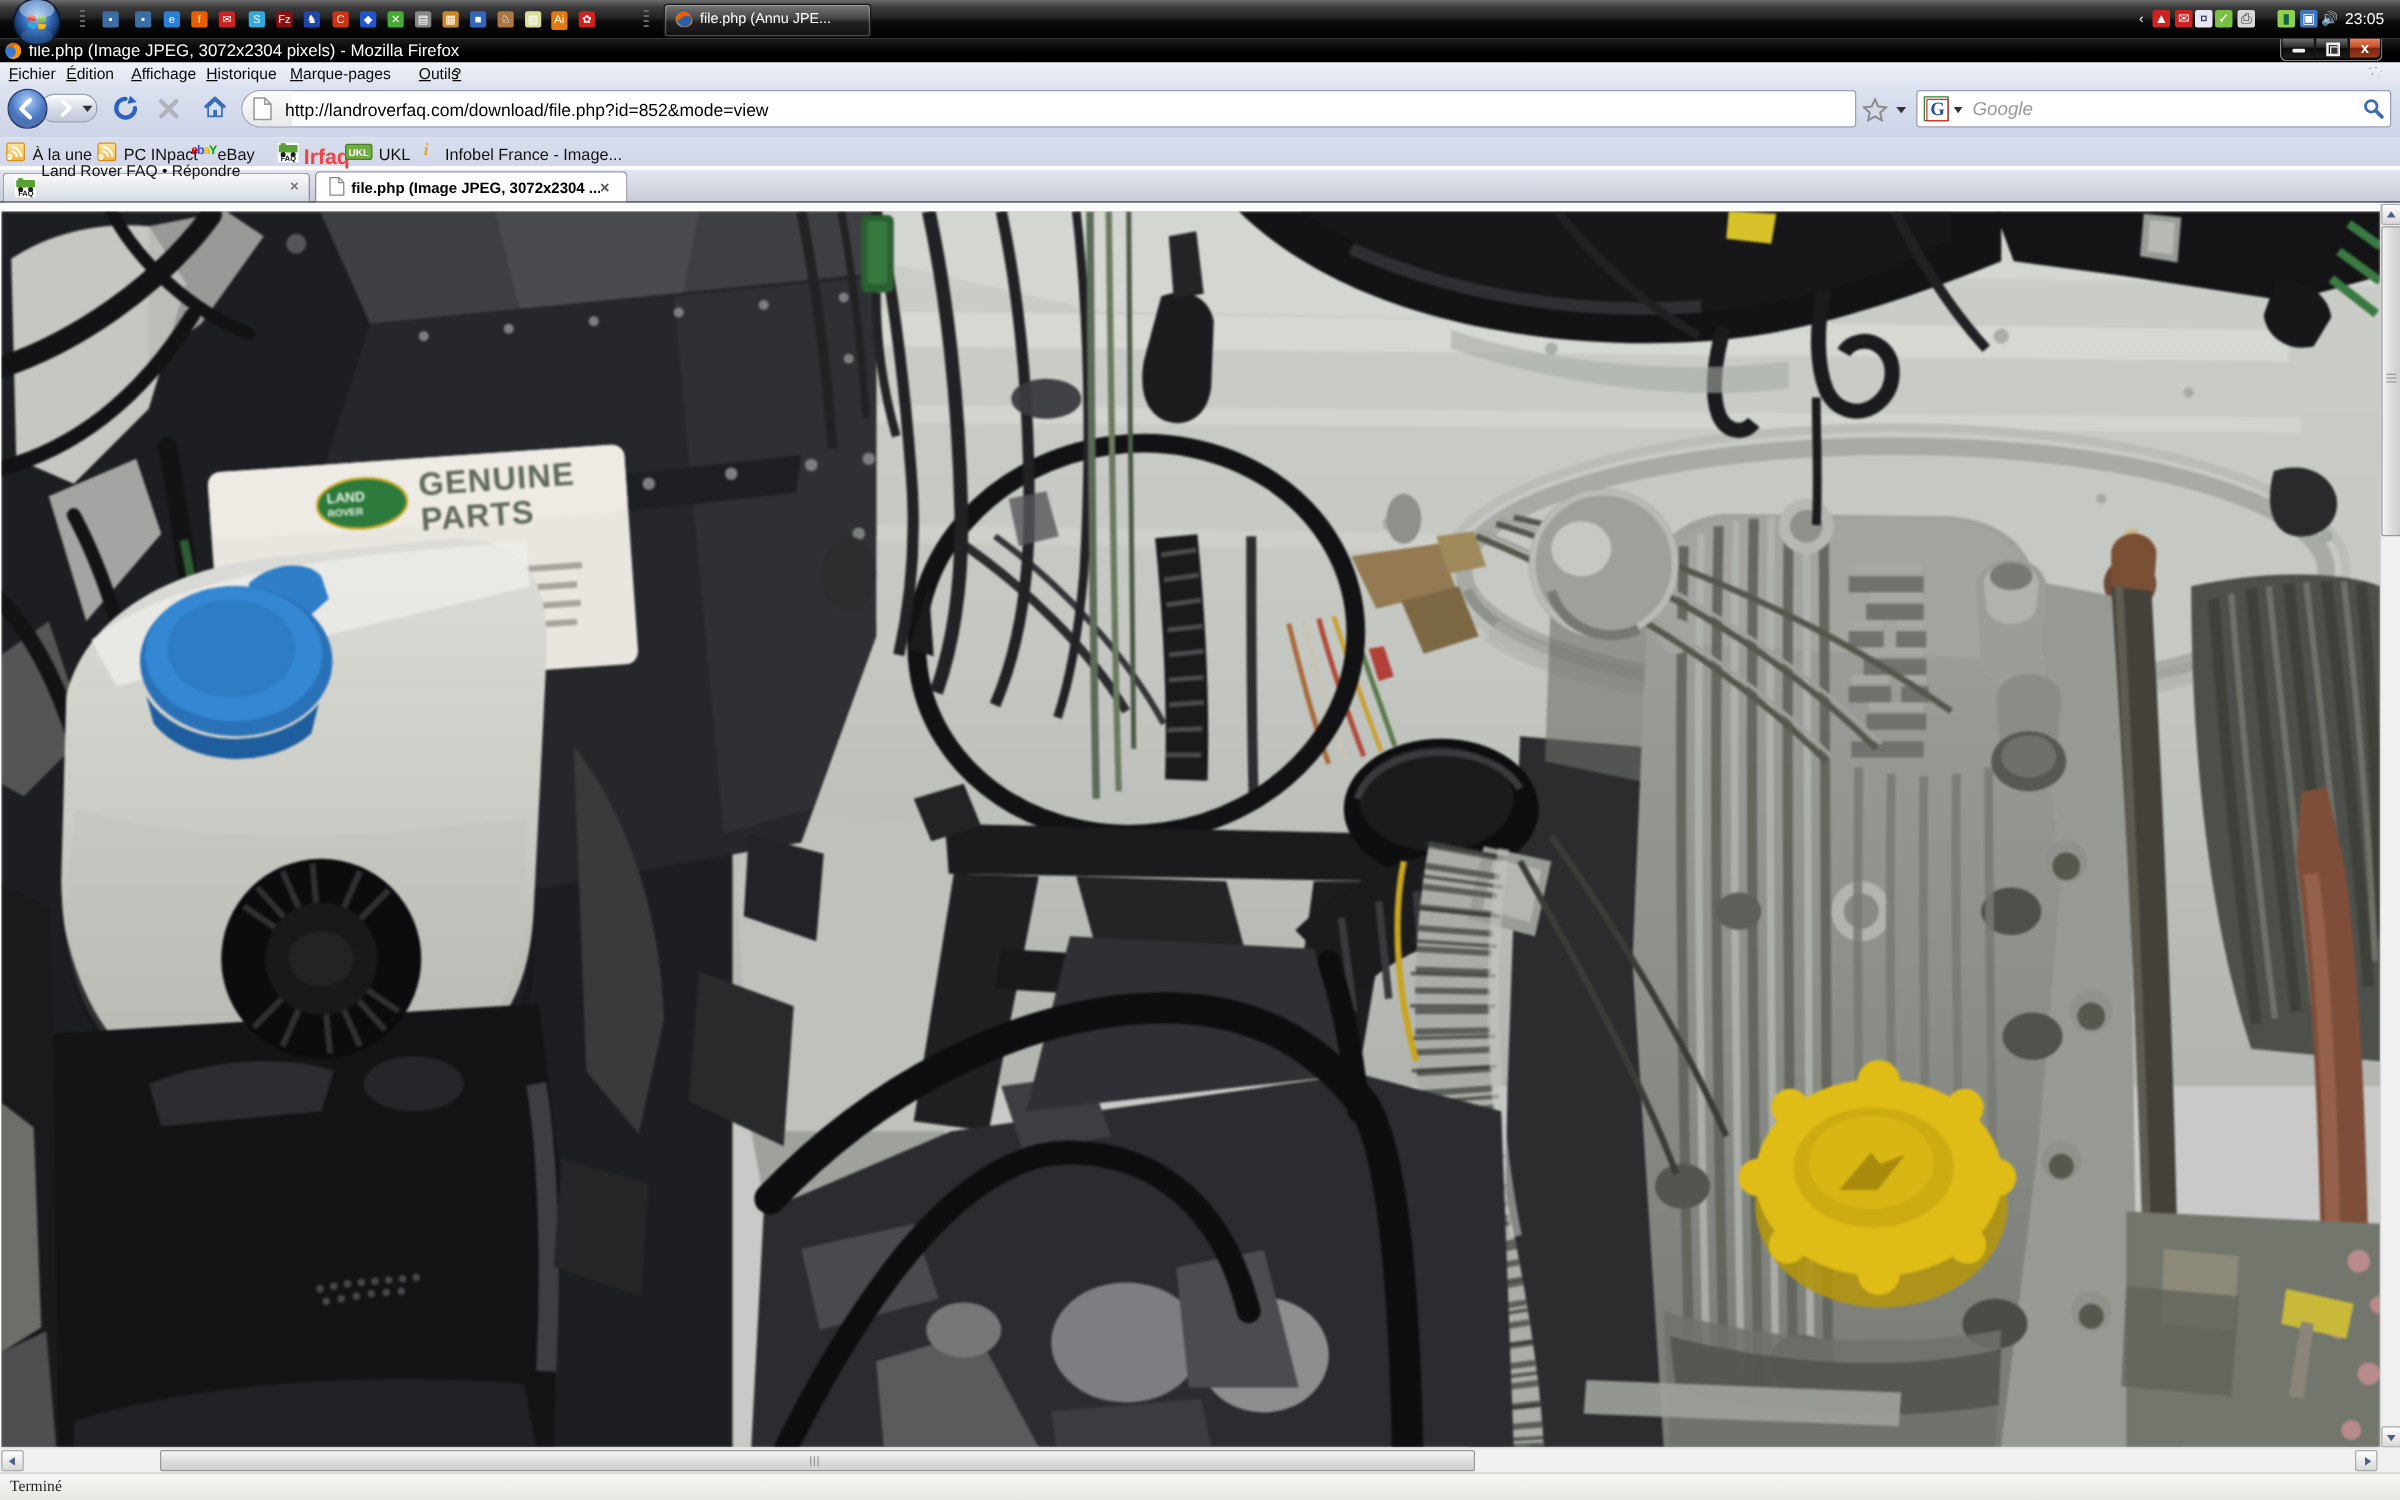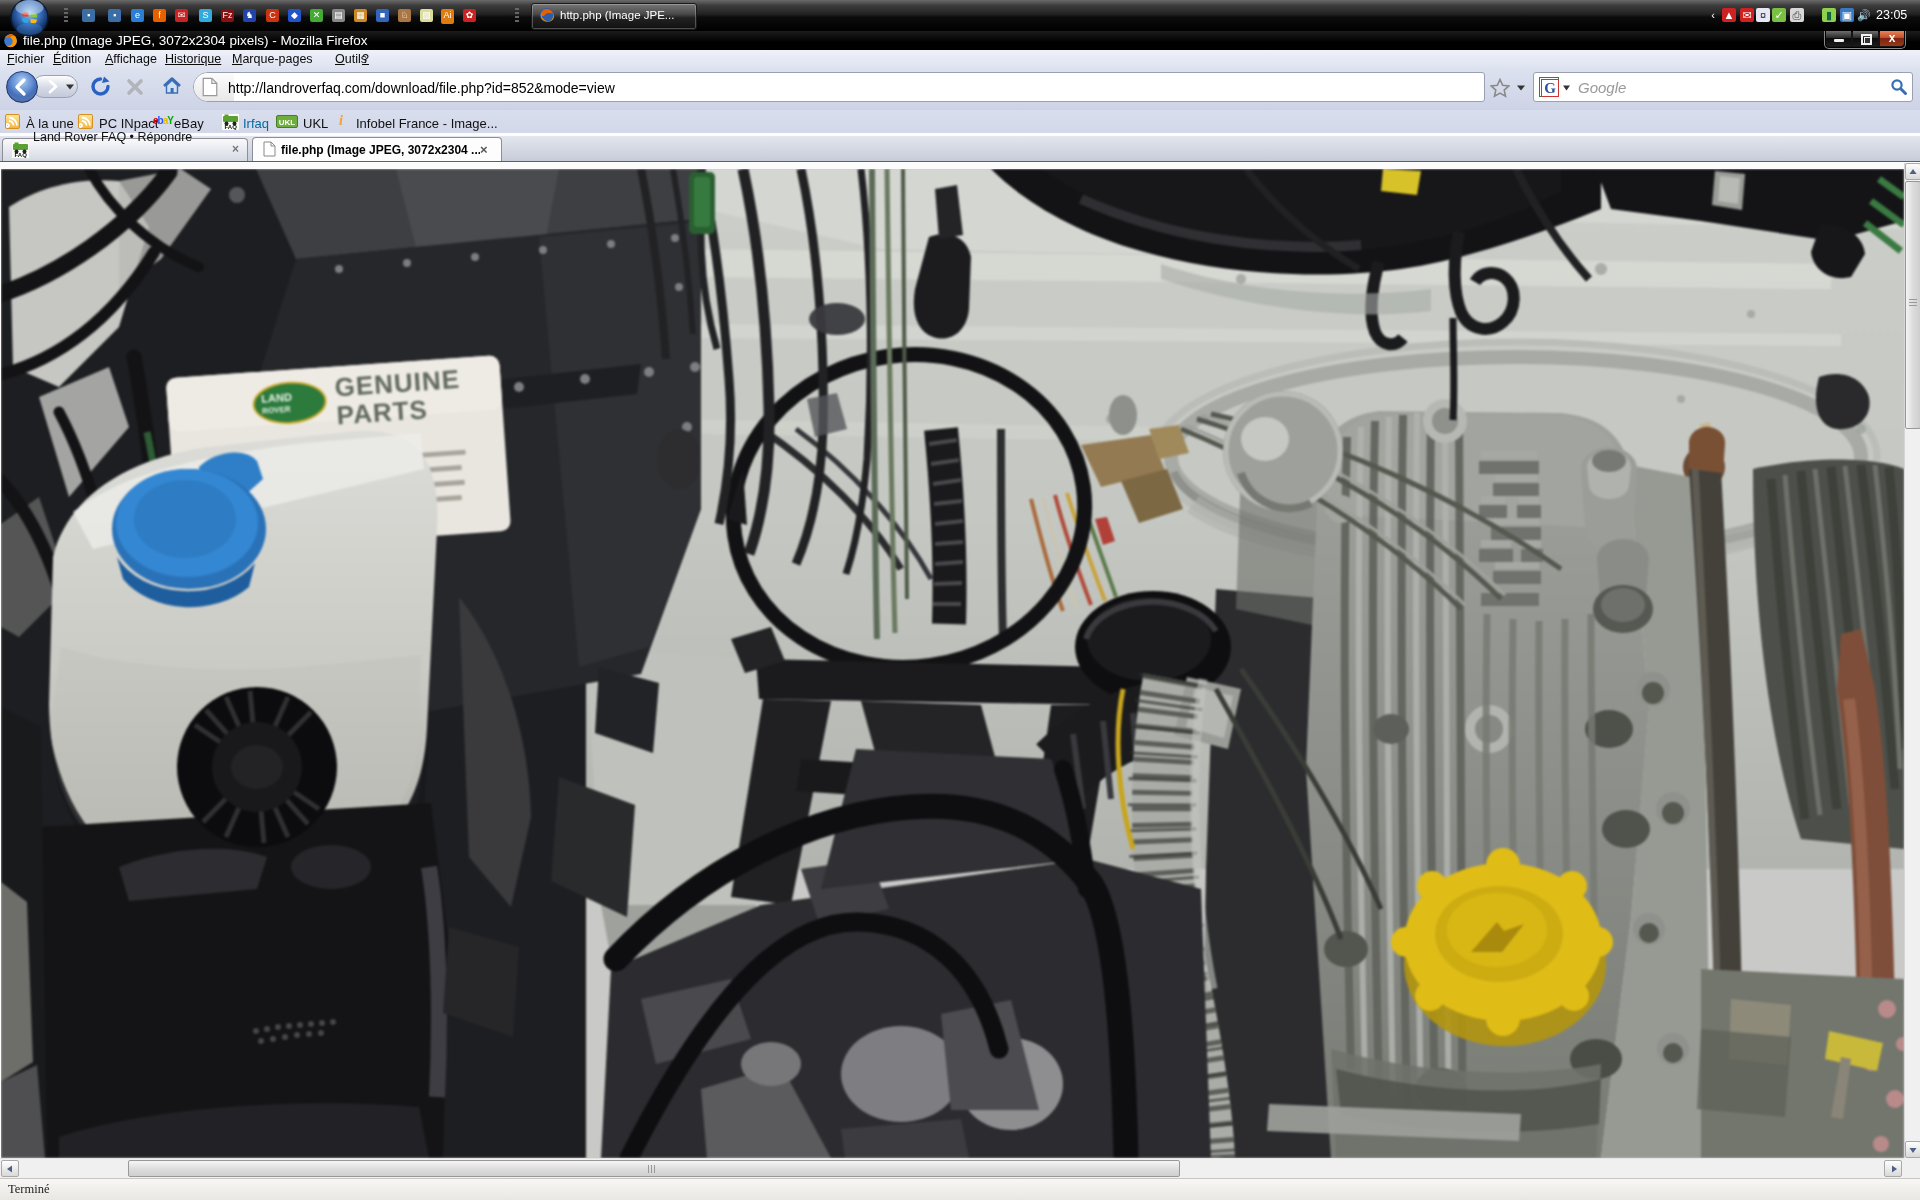--- a/index.html
+++ b/index.html
@@ -51,21 +51,21 @@
     <div class="abs" style="left:515px;top:8px;width:4px;height:16px;background:repeating-linear-gradient(#666 0 2px,transparent 2px 4px);"></div>
   </div>
 
 <div class="abs" style="left:531px;top:3px;width:164px;height:25px;border-radius:3px;background:linear-gradient(#777 0%,#4a4a4a 40%,#222 55%,#111 100%);border:1px solid #1a1a1a;box-shadow:inset 0 0 0 1px rgba(255,255,255,.25);"></div>
 <div class="abs" style="left:539px;top:7px;width:16px;height:16px;z-index:3;">
 <svg width="16" height="16" viewBox="0 0 16 16">
       <circle cx="8" cy="8" r="7" fill="#2b5ea7"></circle>
       <path d="M2,9 a6,6 0 0 1 12,-2 a7,7 0 0 0 -5,-1 a5,5 0 0 0 -4,3 z" fill="#e66000"></path>
       <path d="M14,6 a6.3,6.3 0 1 1 -11,-1.5 a7,7 0 0 0 10.5,8.5 a6,6 0 0 0 .5,-7 z" fill="#ff9500"></path>
     </svg></div>
-<div class="abs" style="left:560px;top:9px;width:130px;height:14px;color:#fff;font-size:11.5px;white-space:nowrap;overflow:hidden;">http.php (Image JPE...</div>
+<div class="abs" style="left:560px;top:9px;width:130px;height:14px;color:#fff;font-size:11.5px;white-space:nowrap;overflow:hidden;">file.php (Annu JPE...</div>
 
 <div id="tray">
     <div class="abs" style="left:1706px;top:8px;width:14px;height:14px;border-radius:2px;background:transparent;color:#fff;font-size:11px;line-height:14px;text-align:center;overflow:hidden;">‹</div>
     <div class="abs" style="left:1722px;top:8px;width:14px;height:14px;border-radius:2px;background:#cc2222;color:#fff;font-size:11px;line-height:14px;text-align:center;overflow:hidden;">▲</div>
     <div class="abs" style="left:1740px;top:8px;width:14px;height:14px;border-radius:2px;background:#cc2222;color:#fff;font-size:11px;line-height:14px;text-align:center;overflow:hidden;">✉</div>
     <div class="abs" style="left:1756px;top:8px;width:14px;height:14px;border-radius:2px;background:#e8e8f4;color:#224;font-size:11px;line-height:14px;text-align:center;overflow:hidden;">¤</div>
     <div class="abs" style="left:1772px;top:8px;width:14px;height:14px;border-radius:2px;background:#7ac143;color:#fff;font-size:11px;line-height:14px;text-align:center;overflow:hidden;">✓</div>
     <div class="abs" style="left:1790px;top:8px;width:14px;height:14px;border-radius:2px;background:#d8d8d8;color:#333;font-size:11px;line-height:14px;text-align:center;overflow:hidden;">⎙</div>
     <div class="abs" style="left:1822px;top:8px;width:14px;height:14px;border-radius:2px;background:#8fd14f;color:#164;font-size:11px;line-height:14px;text-align:center;overflow:hidden;">▮</div>
     <div class="abs" style="left:1840px;top:8px;width:14px;height:14px;border-radius:2px;background:#3a78c2;color:#fff;font-size:11px;line-height:14px;text-align:center;overflow:hidden;">▣</div>
@@ -89,21 +89,21 @@
   <div class="abs" style="left:36px;top:3px;width:7px;height:7px;border:2px solid #f2f2f2;background:transparent;"></div>
   <div class="abs" style="left:39px;top:6px;width:5px;height:5px;border:1px solid #f2f2f2;background:#333;"></div>
   <div class="abs" style="left:55px;top:0;width:24px;height:15px;background:linear-gradient(#e8835a,#c14f28 45%,#7e2410 50%,#96391c);border-radius:0 0 4px 0;color:#fff;font-weight:bold;font-size:12px;text-align:center;line-height:14px;">x</div>
 </div>
 
 <div class="abs" style="left:0;top:50px;width:1920px;height:18px;background:linear-gradient(#eef1f8,#dfe3f1);"></div>
 <div class="abs" id="menubar" style="left:7px;top:52px;height:15px;color:#0a0a0a;font-size:12.5px;">
     <div class="abs" style="left: 0px; top: 0px; white-space: nowrap;"><span style="text-decoration:underline">F</span>ichier</div>
     <div class="abs" style="left: 46px; top: 0px; white-space: nowrap;"><span style="text-decoration:underline">É</span>dition</div>
     <div class="abs" style="left: 98px; top: 0px; white-space: nowrap;"><span style="text-decoration:underline">A</span>ffichage</div>
-    <div class="abs" style="left: 158px; top: 0px; white-space: nowrap; text-decoration: underline;"><span style="text-decoration:underline">H</span>istorique</div>
+    <div class="abs" style="left: 158px; top: 0px; white-space: nowrap;"><span style="text-decoration:underline">H</span>istorique</div>
     <div class="abs" style="left: 225px; top: 0px; white-space: nowrap;"><span style="text-decoration:underline">M</span>arque-pages</div>
     <div class="abs" style="left: 328px; top: 0px; white-space: nowrap;"><span style="text-decoration:underline">O</span>utils</div>
     <div class="abs" style="left: 355px; top: 0px; white-space: nowrap;"><span style="text-decoration:underline">?</span></div>
   </div>
 
 <div class="abs" style="left:0;top:68px;width:1920px;height:42px;background:linear-gradient(#dde2f0,#cdd3e6);"></div>
 <div id="navbar"></div>
 
 <div class="abs" style="left:0;top:110px;width:1920px;height:23px;background:linear-gradient(#d9deee,#d2d8e9);"></div>
 <div id="bookmarks"></div>
@@ -699,18 +699,18 @@
     <div class="abs" style="left:153px;top:115px;width:17px;height:14px;font-size:10px;font-weight:bold;letter-spacing:-1px;"><span style="color:#c00">e</span><span style="color:#25f">b</span><span style="color:#e6b800">a</span><span style="color:#0a0">Y</span></div>
     <div class="abs" style="left:174px;top:116px;font-size:13px;color:#111;">eBay</div>
     <div class="abs" style="left:222px;top:114px;width:17px;height:16px;"><svg width="17" height="16" viewBox="0 0 17 16">
         <rect x="0" y="0" width="17" height="16" fill="#fdfdf8"></rect>
         <rect x="1" y="2" width="15" height="6" rx="1" fill="#5aa032"></rect>
         <rect x="2.5" y="0.5" width="4" height="3" fill="#5aa032"></rect>
         <circle cx="4.5" cy="9.5" r="2" fill="#222"></circle>
         <circle cx="12.5" cy="9.5" r="2" fill="#222"></circle>
         <text x="2.5" y="15" font-size="6" font-weight="bold" fill="#111" font-family="Liberation Sans">FAQ</text>
       </svg></div>
-    <div class="abs" style="left:243px;top:116px;font-size:13px;color:#0369a1;">Irfaq</div>
+    <div class="abs" style="left:243px;top:116px;font-size:17px;color:#ef4444;font-weight:bold;">Irfaq</div>
     <div class="abs" style="left:276px;top:115px;width:22px;height:13px;background:#6fae3e;border:1px solid #4a7d28;border-radius:2px;color:#fff;font-size:8px;font-weight:bold;text-align:center;line-height:13px;box-sizing:border-box;">UKL</div>
     <div class="abs" style="left:303px;top:116px;font-size:13px;color:#111;">UKL</div>
     <div class="abs" style="left:339px;top:113px;width:8px;height:17px;color:#e8a33d;font-size:14px;font-style:italic;font-weight:bold;font-family:'Liberation Serif',serif;">i</div>
     <div class="abs" style="left:356px;top:116px;font-size:13px;color:#111;">Infobel France - Image...</div>
   </div>
 
 </body></html>

